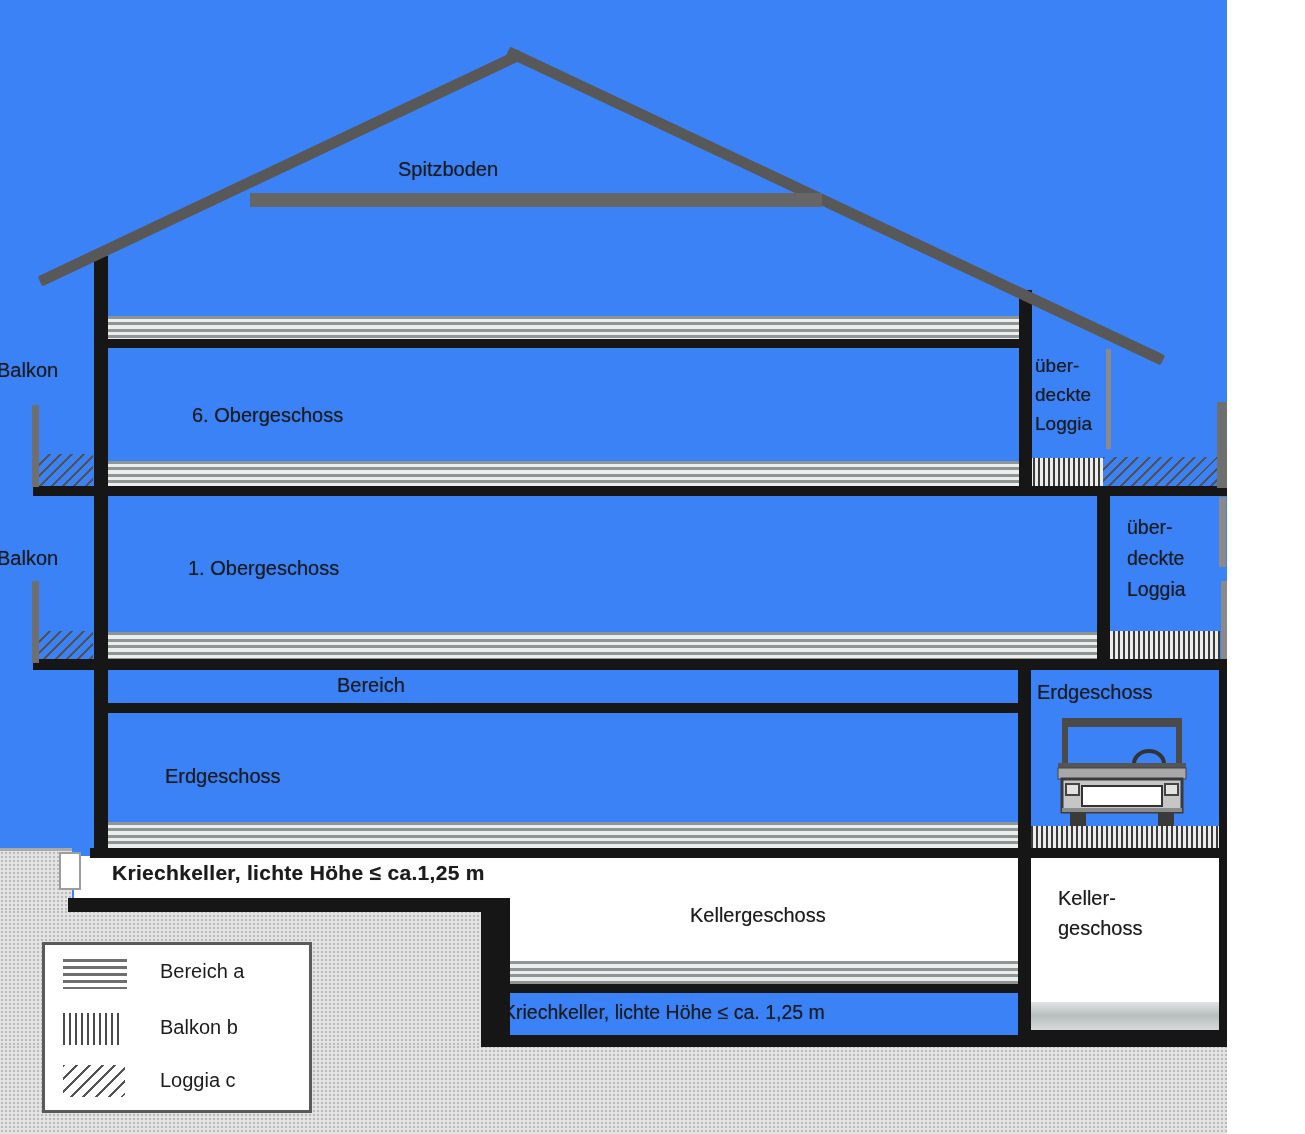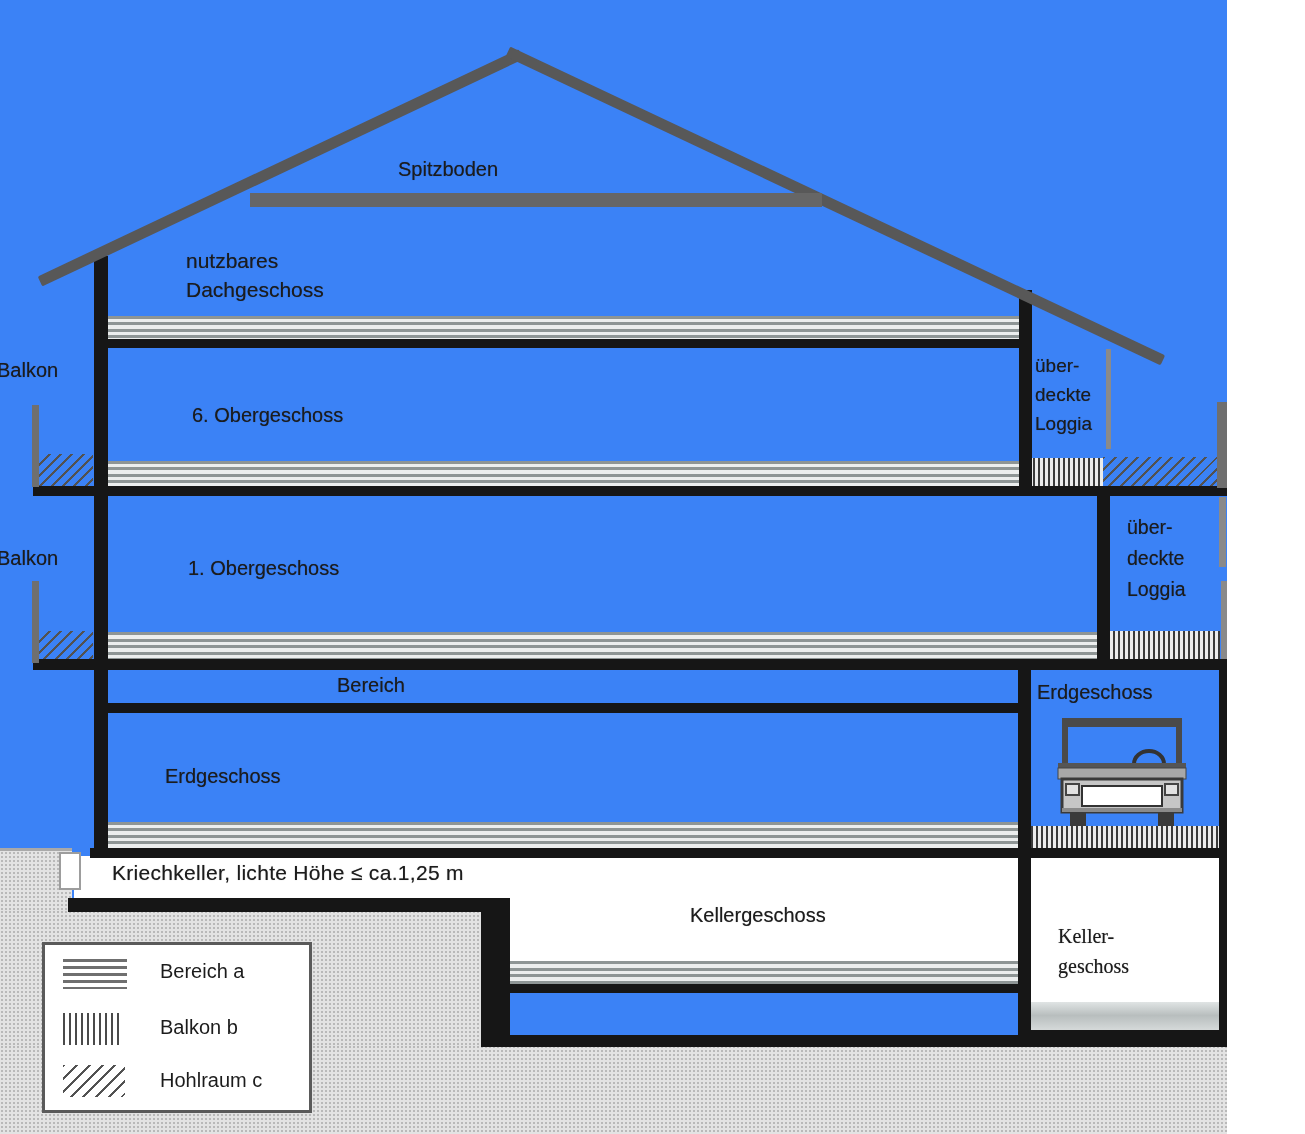--- a/index.html
+++ b/index.html
@@ -94,24 +94,20 @@
     <rect x="26" y="74" width="80" height="20" fill="#ffffff" stroke="#333" stroke-width="2"></rect>
     <rect x="10" y="72" width="13" height="11" fill="#e2e2e2" stroke="#444" stroke-width="2"></rect>
     <rect x="109" y="72" width="13" height="11" fill="#e2e2e2" stroke="#444" stroke-width="2"></rect>
     <rect x="6" y="96" width="120" height="4" fill="#8a8a8a"></rect>
     <rect x="14" y="100" width="16" height="14" fill="#3a3a3a"></rect>
     <rect x="102" y="100" width="16" height="14" fill="#3a3a3a"></rect>
   </svg>
 
   <div class="t" style="left:398px;top:158px;">Spitzboden</div>
 
-  <div class="t" style="left:186px;top:246px;font-size:21px;line-height:29px;">
-    <div>nutzbares</div>
-    <div>Dachgeschoss</div>
-  </div>
 
   <div class="t" style="left:-3px;top:359px;">Balkon</div>
   <div class="t" style="left:-3px;top:547px;">Balkon</div>
 
   <div class="t" style="left:192px;top:404px;">6. Obergeschoss</div>
   <div class="t" style="left:188px;top:557px;">1. Obergeschoss</div>
 
   <div class="t" style="left:1035px;top:351px;font-size:19px;line-height:29px;">
     <div>über-</div>
     <div>deckte</div>
@@ -121,34 +117,35 @@
   <div class="t" style="left:1127px;top:512px;font-size:19.5px;line-height:31px;">
     <div>über-</div>
     <div>deckte</div>
     <div>Loggia</div>
   </div>
 
   <div class="t" style="left:337px;top:674px;">Bereich</div>
   <div class="t" style="left:1037px;top:681px;">Erdgeschoss</div>
   <div class="t" style="left:165px;top:765px;">Erdgeschoss</div>
 
-  <div class="t" style="left:112px;top:861px;font-size:21px;letter-spacing:.3px;">Kriechkeller, lichte Höhe ≤ ca.1,25 m</div>
+  <div class="t" style="left:112px;top:861px;font-size:21px;letter-spacing:.3px;font-weight:bold;">Kriechkeller, lichte Höhe ≤ ca.1,25 m</div>
 
   <div class="t" style="left:690px;top:904px;">Kellergeschoss</div>
 
-  <div class="t" style="left:1058px;top:921px;line-height:30px;font-family:Liberation Serif, serif;">
+  <div class="t" style="left:1058px;top:883px;line-height:30px;">
     <div>Keller-</div>
     <div>geschoss</div>
   </div>
 
+  <div class="t" style="left:503px;top:1001px;font-size:19.5px;">Kriechkeller, lichte Höhe ≤ ca. 1,25 m</div>
 
   <div class="legend-box">
     <div style="position:absolute;left:18px;top:14px;width:64px;height:30px;background:repeating-linear-gradient(180deg,#6f6f6f 0 2.5px,rgba(255,255,255,0) 2.5px 7px);"></div>
     <div class="legend-label" style="top:15px;">Bereich a</div>
 
     <div style="position:absolute;left:18px;top:68px;width:58px;height:32px;background:repeating-linear-gradient(90deg,#4a4a4a 0 2px,rgba(255,255,255,0) 2px 6px);"></div>
     <div class="legend-label" style="top:71px;">Balkon b</div>
 
     <div style="position:absolute;left:18px;top:120px;width:62px;height:32px;background:repeating-linear-gradient(135deg,#525252 0 2px,rgba(255,255,255,0) 2px 9px);"></div>
-    <div class="legend-label" style="top:124px;">Hohlraum c</div>
+    <div class="legend-label" style="top:124px;">Loggia c</div>
   </div>
 
 </div>
 
 </body></html>

